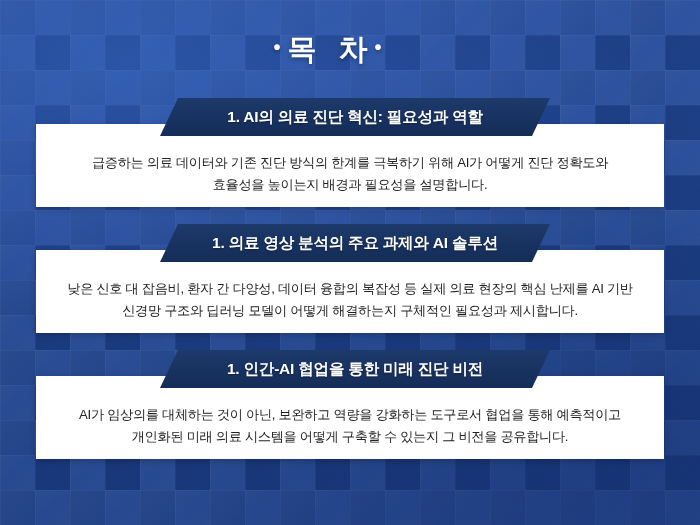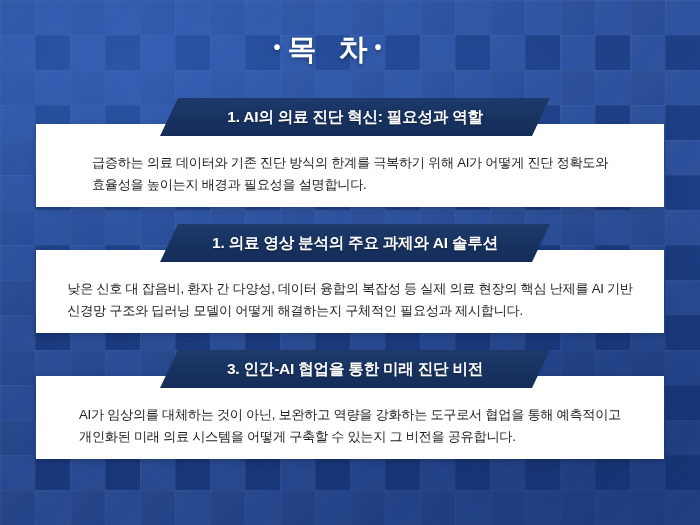--- a/index.html
+++ b/index.html
@@ -109,21 +109,21 @@
     box-sizing: border-box;
     display: flex;
     align-items: center;
     justify-content: center;
     padding: 0 20px 0 20px;
   }
   .card-text {
     color: #222222;
     font-size: 13.2px;
     line-height: 1.62;
-    text-align: left;
+    text-align: center;
     letter-spacing: -0.3px;
     padding-top: 16px;
     white-space: pre-line;
   }
 
   .banner {
     position: absolute;
     left: 160px;
     top: 0;
     width: 390px;
@@ -178,17 +178,17 @@
       <span class="banner-text">1. 의료 영상 분석의 주요 과제와 AI 솔루션</span>
     </div>
   </div>
 
   <div class="section section-3">
     <div class="card">
       <div class="card-text">AI가 임상의를 대체하는 것이 아닌, 보완하고 역량을 강화하는 도구로서 협업을 통해 예측적이고
 개인화된 미래 의료 시스템을 어떻게 구축할 수 있는지 그 비전을 공유합니다.</div>
     </div>
     <div class="banner">
-      <span class="banner-text">3. 인간-AI 협업을 통한 미래 진단 비전</span>
+      <span class="banner-text">1. 인간-AI 협업을 통한 미래 진단 비전</span>
     </div>
   </div>
 
 </div>
 
 </body></html>

